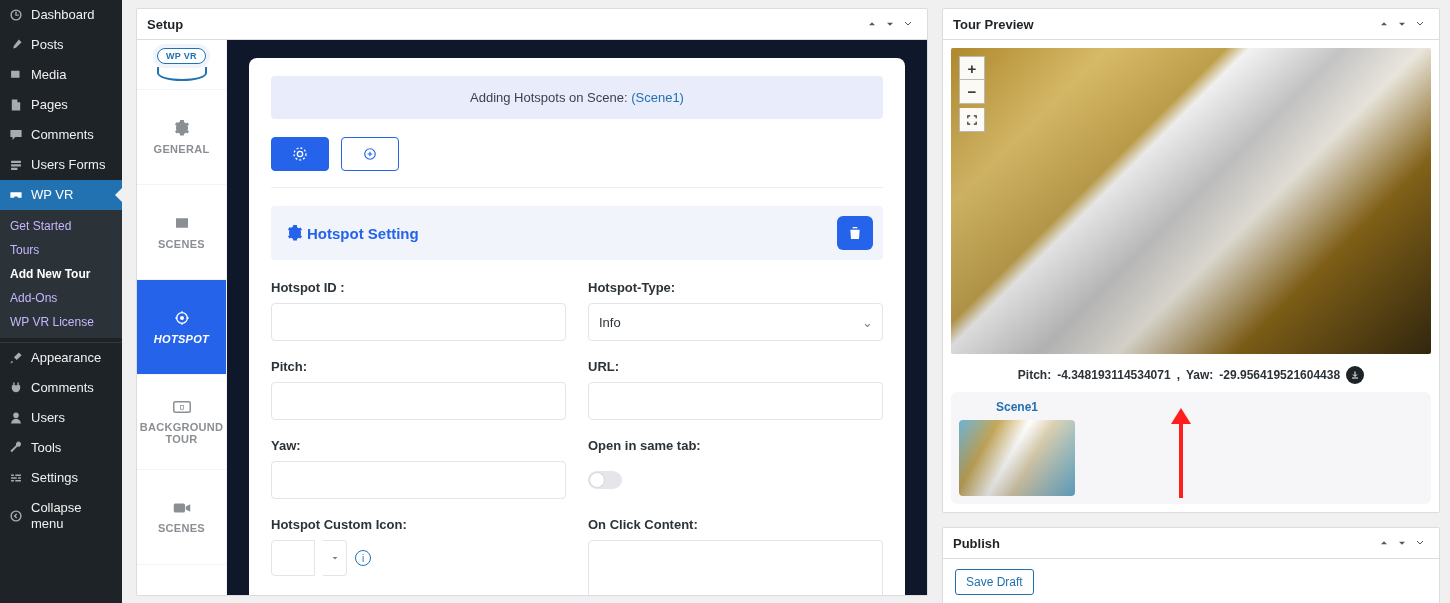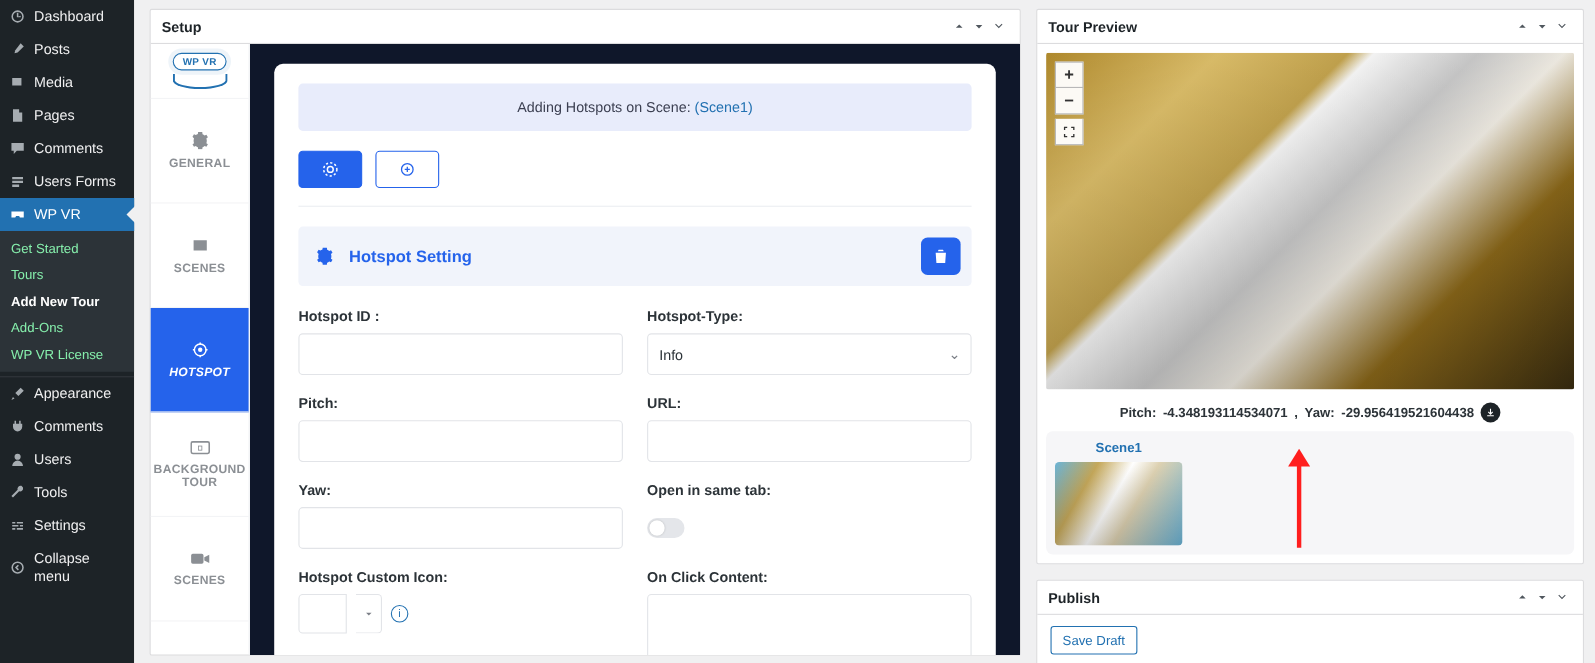--- a/index.html
+++ b/index.html
@@ -45,21 +45,21 @@
     border: 8px solid transparent;
     border-right-color: #f0f0f1;
   }
   .wp-submenu {
     background: #2c3338;
     padding: 4px 0;
   }
   .wp-sub {
     display: block;
     padding: 5px 10px;
-    color: #86efac;
+    color: #c4b5fd;
     font-size: 12px;
     cursor: pointer;
   }
   .wp-sub.current {
     color: #fff;
     font-weight: 600;
   }
   .wp-icon { width: 16px; height: 16px; flex: 0 0 16px; display:flex; align-items:center; justify-content:center; }
   .wp-icon svg { fill: rgba(240,246,252,.65); }
   .wp-item.active .wp-icon svg { fill: #fff; }
@@ -179,21 +179,21 @@
 
   .section-head {
     background:#f1f4fb;
     border-radius:4px;
     display:flex; align-items:center;
     padding:10px 10px 10px 16px;
     margin-bottom:20px;
   }
   .section-head .title {
     color:#2563eb; font-weight:700; font-size:15px;
-    display:flex; align-items:center; gap:14px;
+    display:flex; align-items:center; gap:4px;
   }
   .section-head .title svg { fill:#2563eb; }
   .trash-btn {
     margin-left:auto;
     width:36px; height:34px;
     border-radius:6px;
     background:#2563eb;
     display:flex; align-items:center; justify-content:center;
     cursor:pointer;
   }

